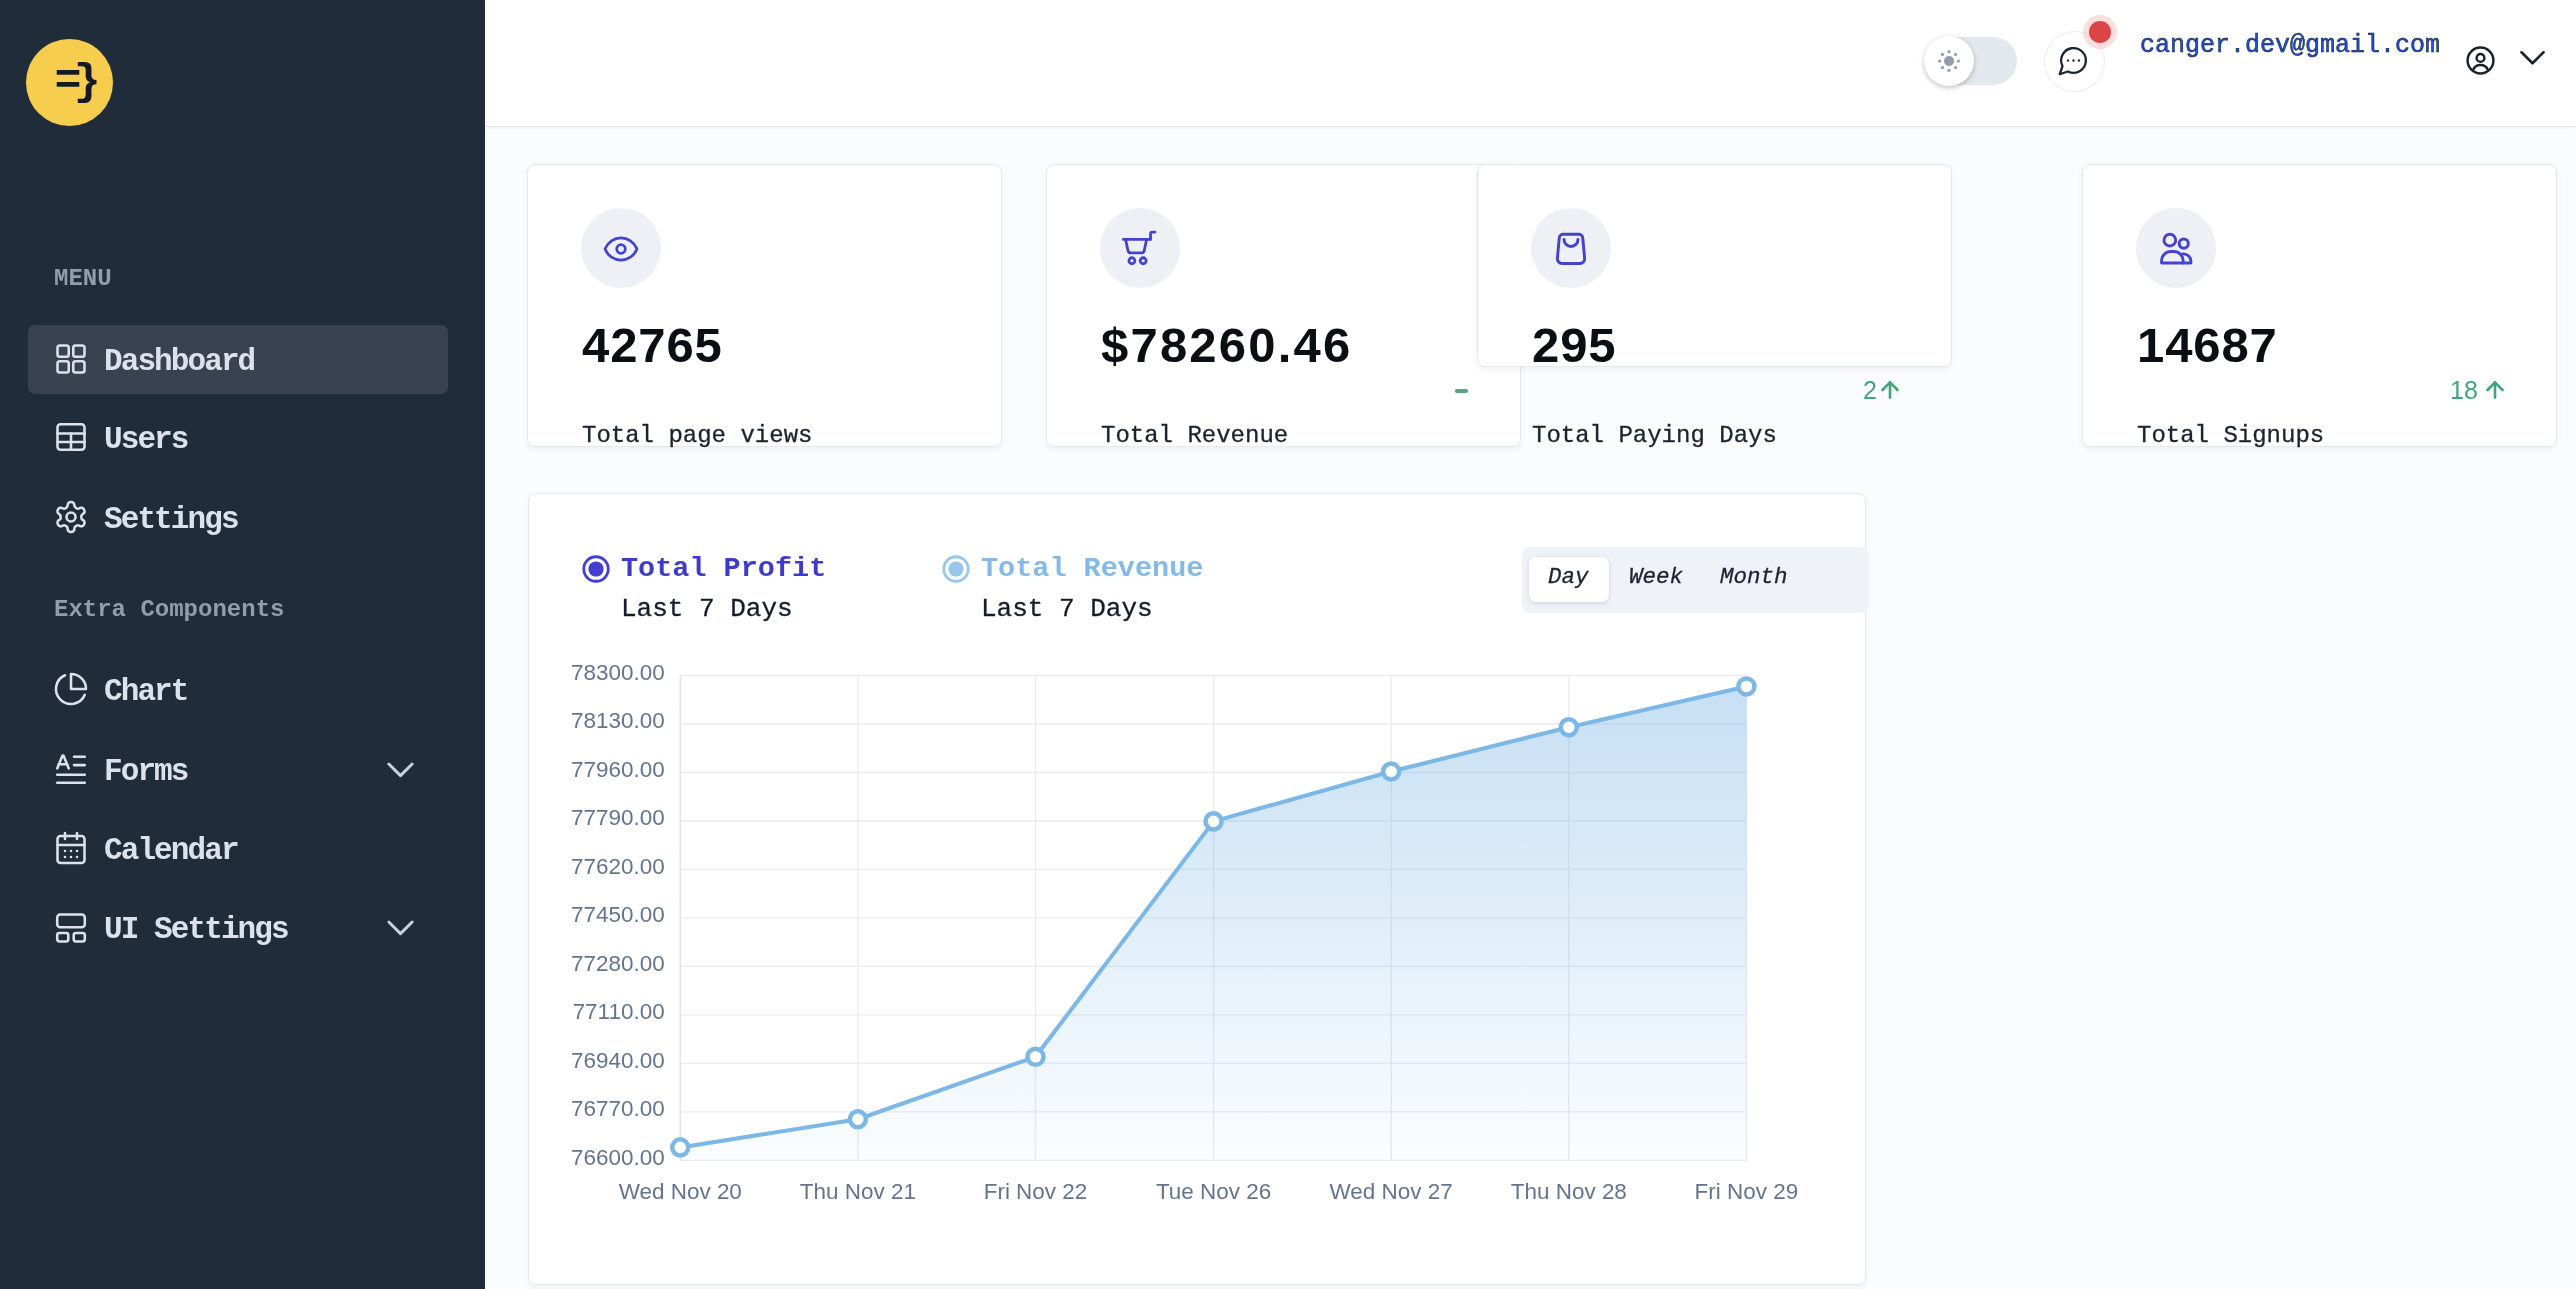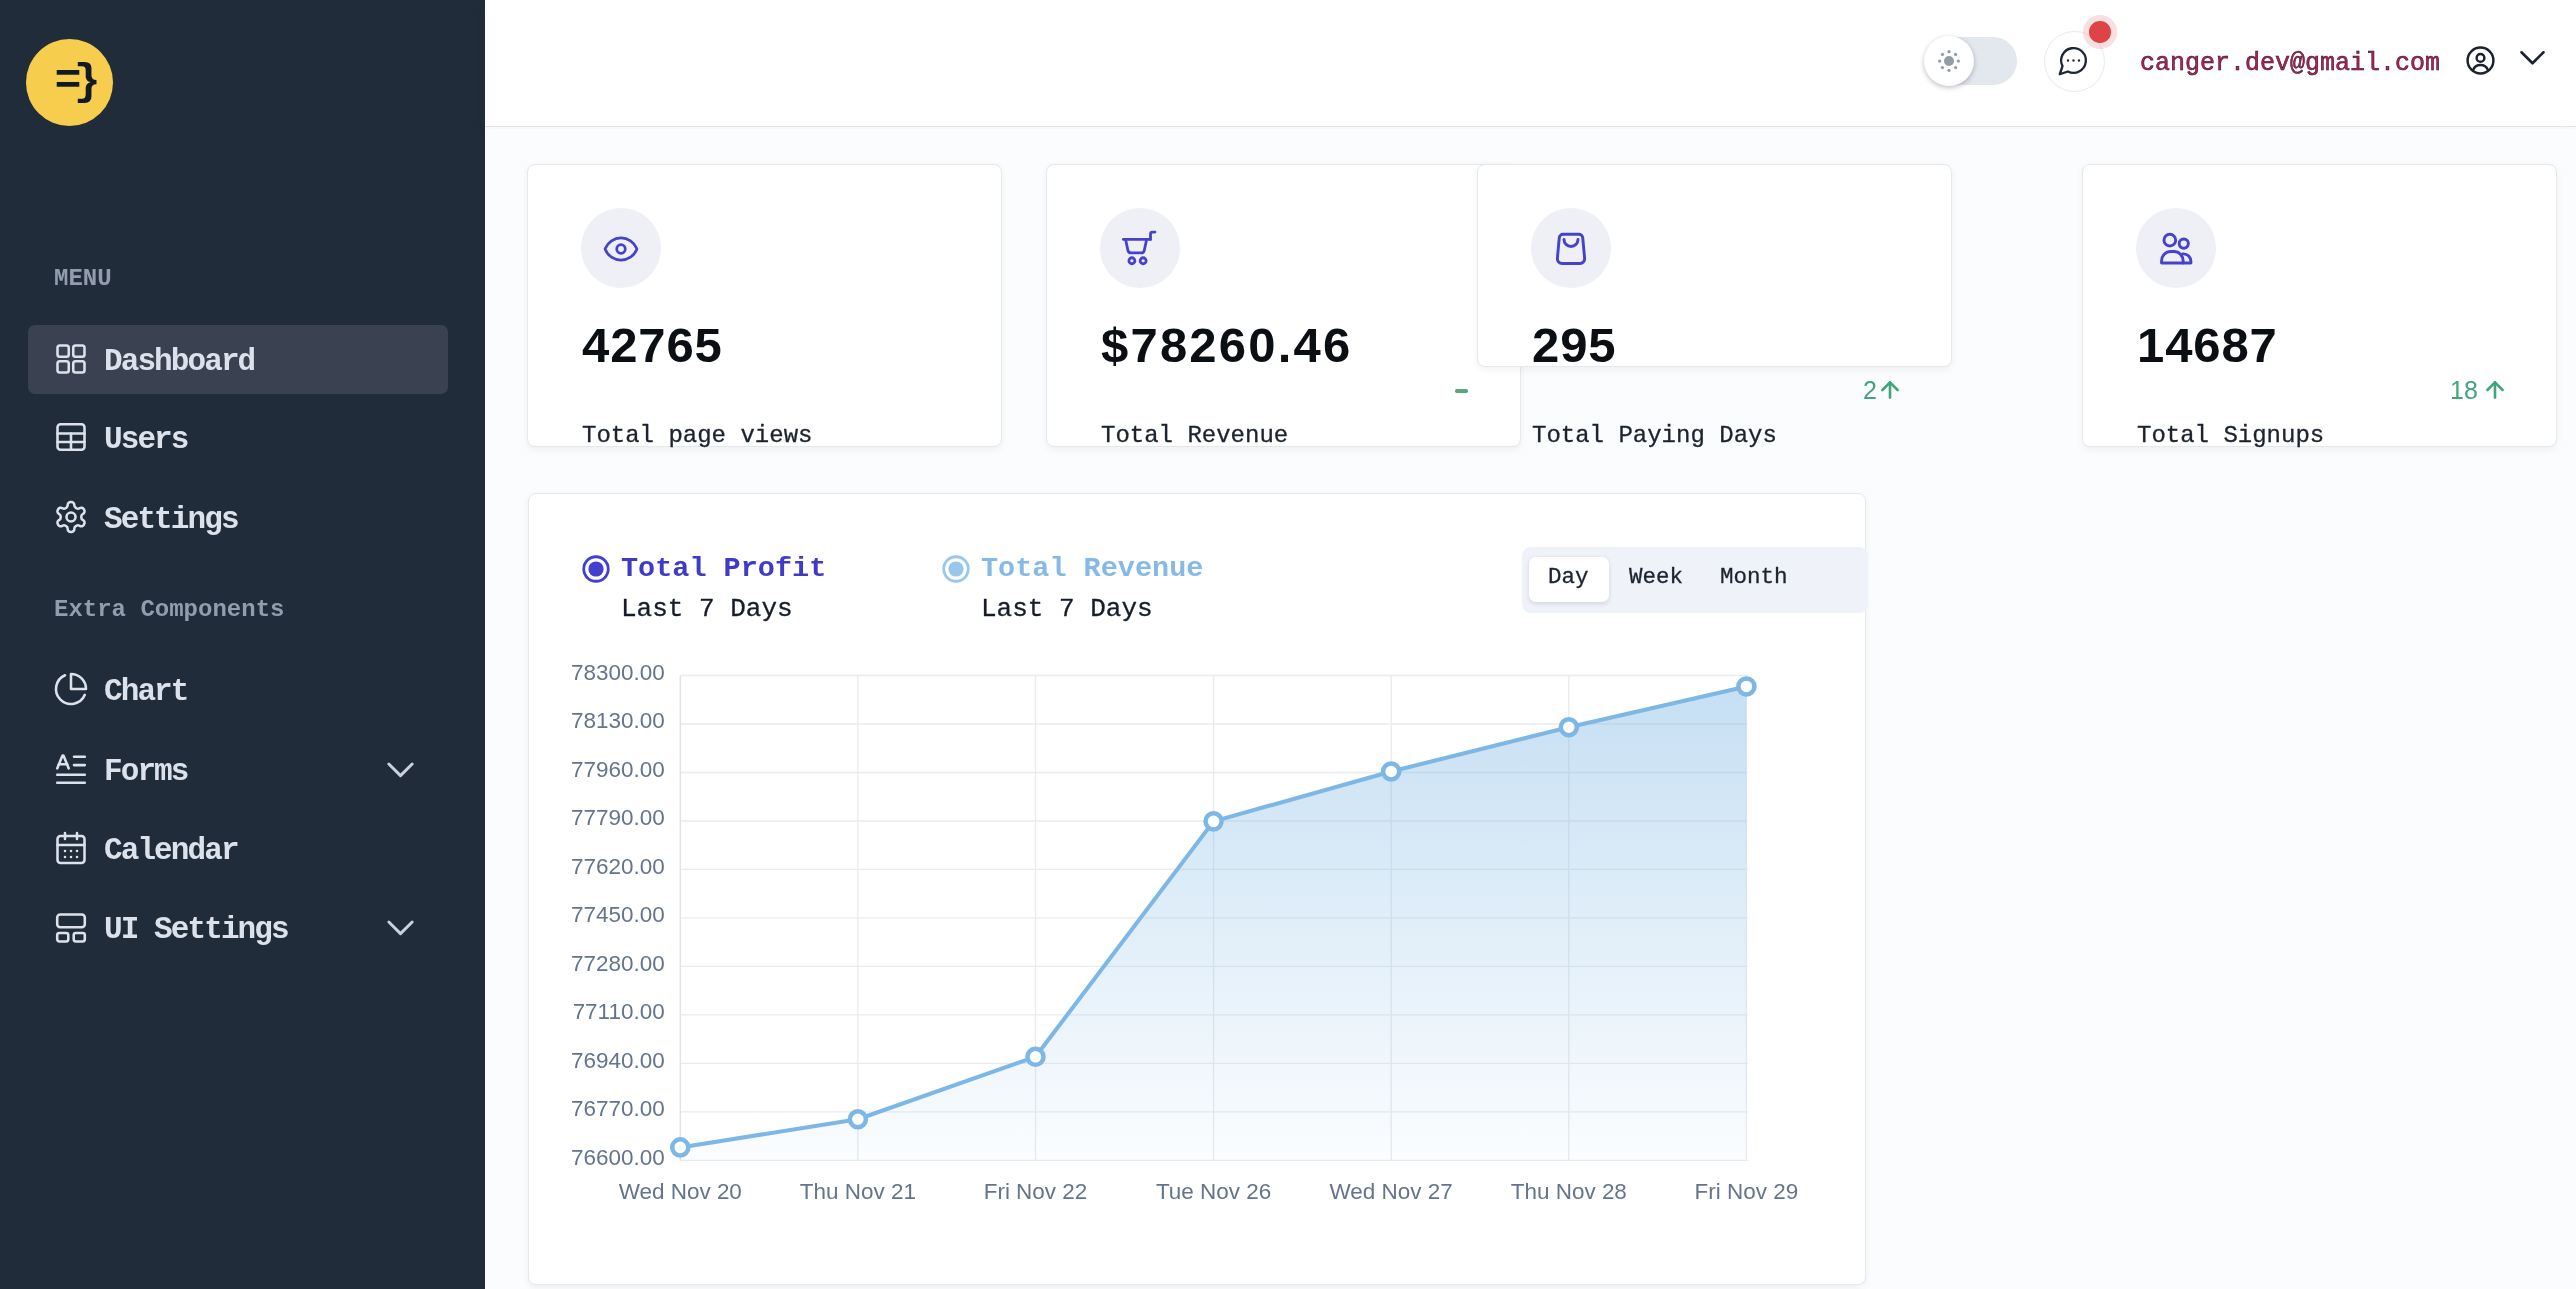--- a/index.html
+++ b/index.html
@@ -13,35 +13,35 @@
 .navitem{position:absolute;left:53px;height:36px;color:#dce2eb;font-weight:bold;font-size:31px;letter-spacing:-1.9px;line-height:36px;white-space:nowrap;}
 .navitem svg{position:absolute;left:0;top:0px;}
 .navitem span{position:absolute;left:51px;top:2.6px;}
 .navitem svg.navchev{left:330px;top:0.9px;}
 
 #header{position:absolute;left:485px;top:0;width:2091px;height:127px;background:#fff;border-bottom:1.7px solid #e2e4e8;box-shadow:0 5.2px 8.6px rgba(100,110,130,.06);}
 #toggle{position:absolute;left:1925px;top:37px;width:92px;height:48px;border-radius:24px;background:#e3e8ee;}
 #knob{position:absolute;left:-0.9px;top:-0.9px;width:50px;height:50px;border-radius:50%;background:#fff;box-shadow:0 1.7px 5.2px rgba(0,0,0,.25);}
 #chatbtn{position:absolute;left:2044px;top:31px;width:61px;height:61px;border-radius:50%;background:#fff;border:1.7px solid #e8eaee;}
 #reddot{position:absolute;left:2089px;top:21px;width:21.6px;height:21.6px;border-radius:50%;background:#dc4446;box-shadow:0 0 0 6px rgba(235,120,124,0.24);}
-#email{position:absolute;left:2140px;top:48px;font-size:25px;line-height:31px;color:#be185d;-webkit-text-stroke:0.5px #14181f;}
+#email{position:absolute;left:2140px;top:30px;font-size:25px;line-height:31px;color:#1d4ed8;-webkit-text-stroke:0.5px #14181f;}
 
 #main{position:absolute;left:485px;top:129px;width:2091px;height:1161px;background:#fbfcfd;}
 .card{position:absolute;background:#fff;border:1.7px solid #e5e8ec;border-radius:8px;box-shadow:0 2.6px 7px rgba(18,28,45,.05);}
 .iconcirc{position:absolute;left:53px;top:43px;width:80px;height:80px;border-radius:50%;background:#eef0f5;}
 .iconcirc svg{position:absolute;left:21.6px;top:21.6px;}
 .statnum{position:absolute;left:54px;top:307px;font-family:"Liberation Sans",sans-serif;font-weight:bold;font-size:49px;line-height:49px;letter-spacing:0.9px;color:#0b0e13;}
 .statlabel{position:absolute;left:54px;top:213px;font-size:24px;line-height:31px;color:#1c232e;margin-top:48px;-webkit-text-stroke:0.3px #1c232e;}
 .green{color:#43a47c;font-family:"Liberation Sans",sans-serif;font-size:25px;line-height:31px;}
 
 #chartcard{left:528px;top:493px;width:1338px;height:792px;}
 .radio{position:absolute;top:-14px;width:28px;height:28px;}
 .ltitle{position:absolute;top:-19px;left:39px;font-weight:bold;font-size:28.5px;line-height:38px;white-space:nowrap;}
 .lsub{position:absolute;top:23px;left:39px;font-size:26px;line-height:35px;color:#161d29;-webkit-text-stroke:0.3px #161d29;white-space:nowrap;}
-#seg{position:absolute;left:993px;top:53px;width:346px;height:66px;background:#f0f2f9;border-radius:8.6px;font-size:22.5px;color:#1d2430;}
+#seg{position:absolute;left:993px;top:53px;width:346px;height:66px;background:#f0f2f9;border-radius:8.6px;font-size:22.5px;color:#1d2430;font-style:italic;}
 #segchip{position:absolute;left:7px;top:10.4px;width:80px;height:45px;background:#fff;border-radius:7px;box-shadow:0 1.7px 4.3px rgba(30,41,59,.14);}
 .segtxt{position:absolute;top:14.7px;line-height:31px;-webkit-text-stroke:0.3px #1d2430;}
 </style>
 </head>
 <body>
 <div id="sidebar">
   <div id="logo">=}</div>
   <div class="navlabel" style="top:266px;">MENU</div>
   <div class="navactive" style="top:325px;"></div>
   <div class="navitem" style="top:341px;">

